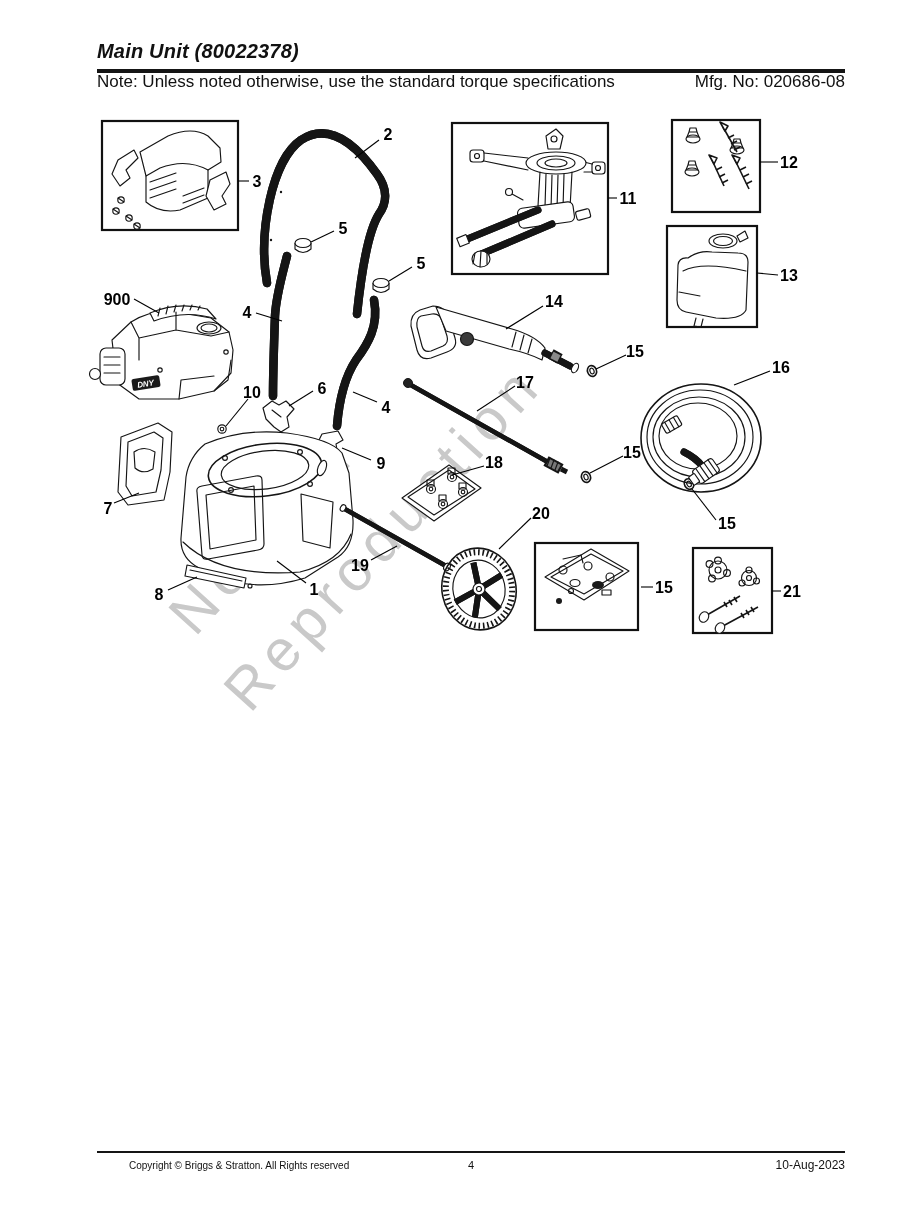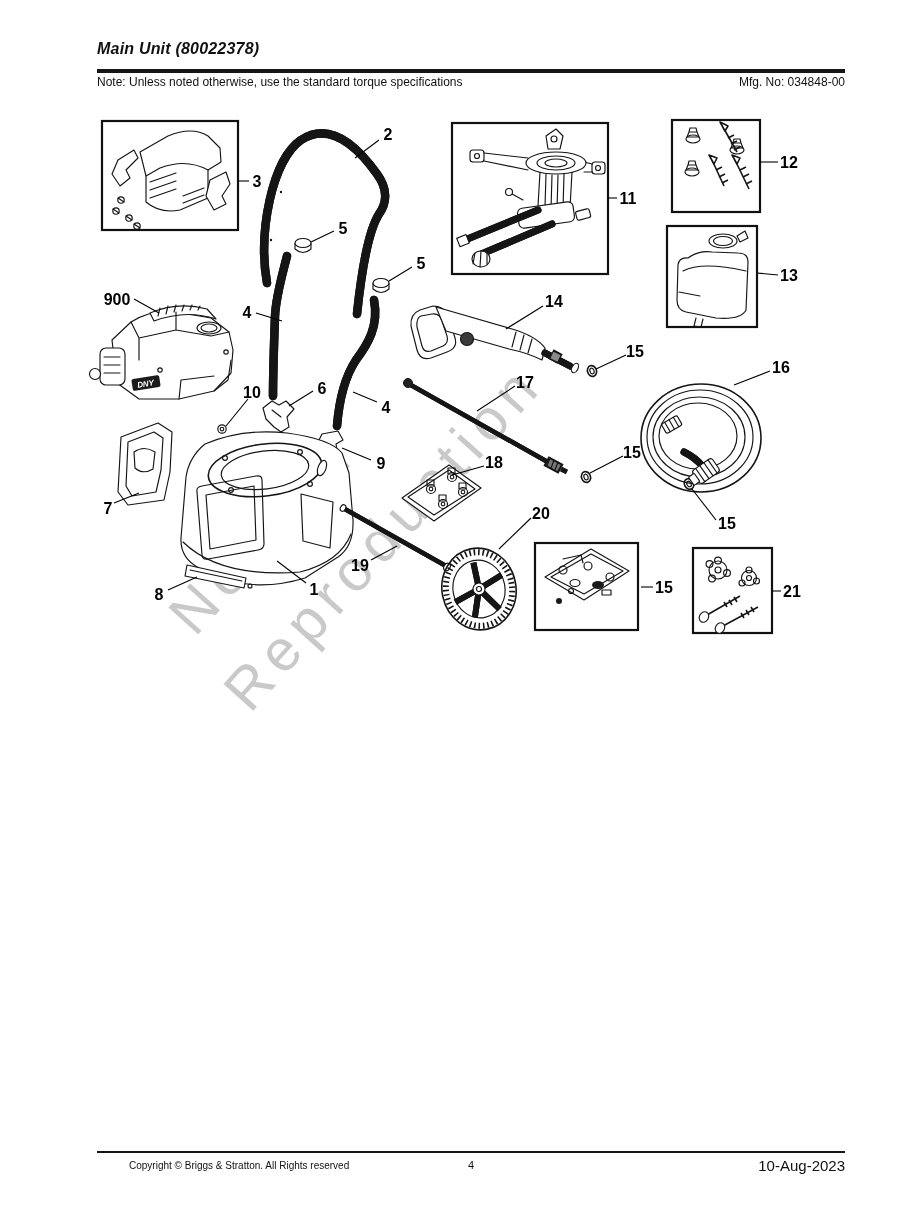--- a/index.html
+++ b/index.html
@@ -2,33 +2,33 @@
 <html><head>
 <meta charset="utf-8">
 <style>
   html,body{margin:0;padding:0;}
   body{
     width:906px;height:1208px;position:relative;background:#ffffff;
     font-family:"Liberation Sans",sans-serif;color:#111;overflow:hidden;
   }
   .abs{position:absolute;}
   .title{
-    left:97px;top:40px;font-size:16px;font-weight:bold;font-style:italic;
+    left:97px;top:40px;font-size:20px;font-weight:bold;font-style:italic;
     letter-spacing:.2px;white-space:nowrap;
   }
   .rule-thick{left:97px;top:69px;width:748px;height:4px;background:#151515;}
   .note-row{
     left:97px;top:75px;width:748px;display:flex;justify-content:space-between;
-    font-size:12px;line-height:14px;
+    font-size:17px;line-height:14px;
   }
   .rule-thin{left:97px;top:1151px;width:748px;height:2px;background:#151515;}
   .footer-row{left:97px;top:1159px;width:748px;font-size:10px;line-height:13px;}
   .footer-left{position:absolute;left:0;top:0;margin-left:32px;}
   .footer-center{position:absolute;left:0;width:100%;text-align:center;top:0;font-size:11px;}
-  .footer-right{position:absolute;right:0;top:0;font-size:15px;}
+  .footer-right{position:absolute;right:0;top:0;font-size:12px;}
   svg text{font-family:"Liberation Sans",sans-serif;}
   .co{font-size:16px;font-weight:bold;fill:#000;}
   .ldr{stroke:#000;stroke-width:1.1;fill:none;}
   .pbox{fill:none;stroke:#111;stroke-width:2.2;}
   .ln{fill:none;stroke:#151515;stroke-width:1.15;stroke-linejoin:round;stroke-linecap:round;}
   .ln2{fill:none;stroke:#151515;stroke-width:1.6;stroke-linejoin:round;}
   .fw{fill:#ffffff;stroke:#151515;stroke-width:1.15;stroke-linejoin:round;}
   .tube-o{fill:none;stroke:#151515;stroke-width:8.5;stroke-linecap:round;}
   .tube-i{fill:none;stroke:#ffffff;stroke-width:6;stroke-linecap:round;}
   .rod-o{fill:none;stroke:#151515;stroke-width:7;stroke-linecap:round;}
@@ -37,21 +37,21 @@
   .thin-i{fill:none;stroke:#ffffff;stroke-width:2.6;stroke-linecap:round;}
   .wm{fill:#c9c9c9;font-size:58px;letter-spacing:8px;}
 </style>
 </head>
 <body>
 
 <div class="abs title">Main Unit (80022378)</div>
 <div class="abs rule-thick"></div>
 <div class="abs note-row">
   <span>Note: Unless noted otherwise, use the standard torque specifications</span>
-  <span>Mfg. No: 034848-00</span>
+  <span>Mfg. No: 020686-08</span>
 </div>
 
 <svg class="abs" style="left:0;top:0;" width="906" height="1208" viewBox="0 0 906 1208">
 
   <g class="wm" transform="translate(175,660) rotate(-48)">
     <text x="30" y="0">Not For</text>
     <text x="10" y="92">Reproduction</text>
   </g>
 
   <g>

